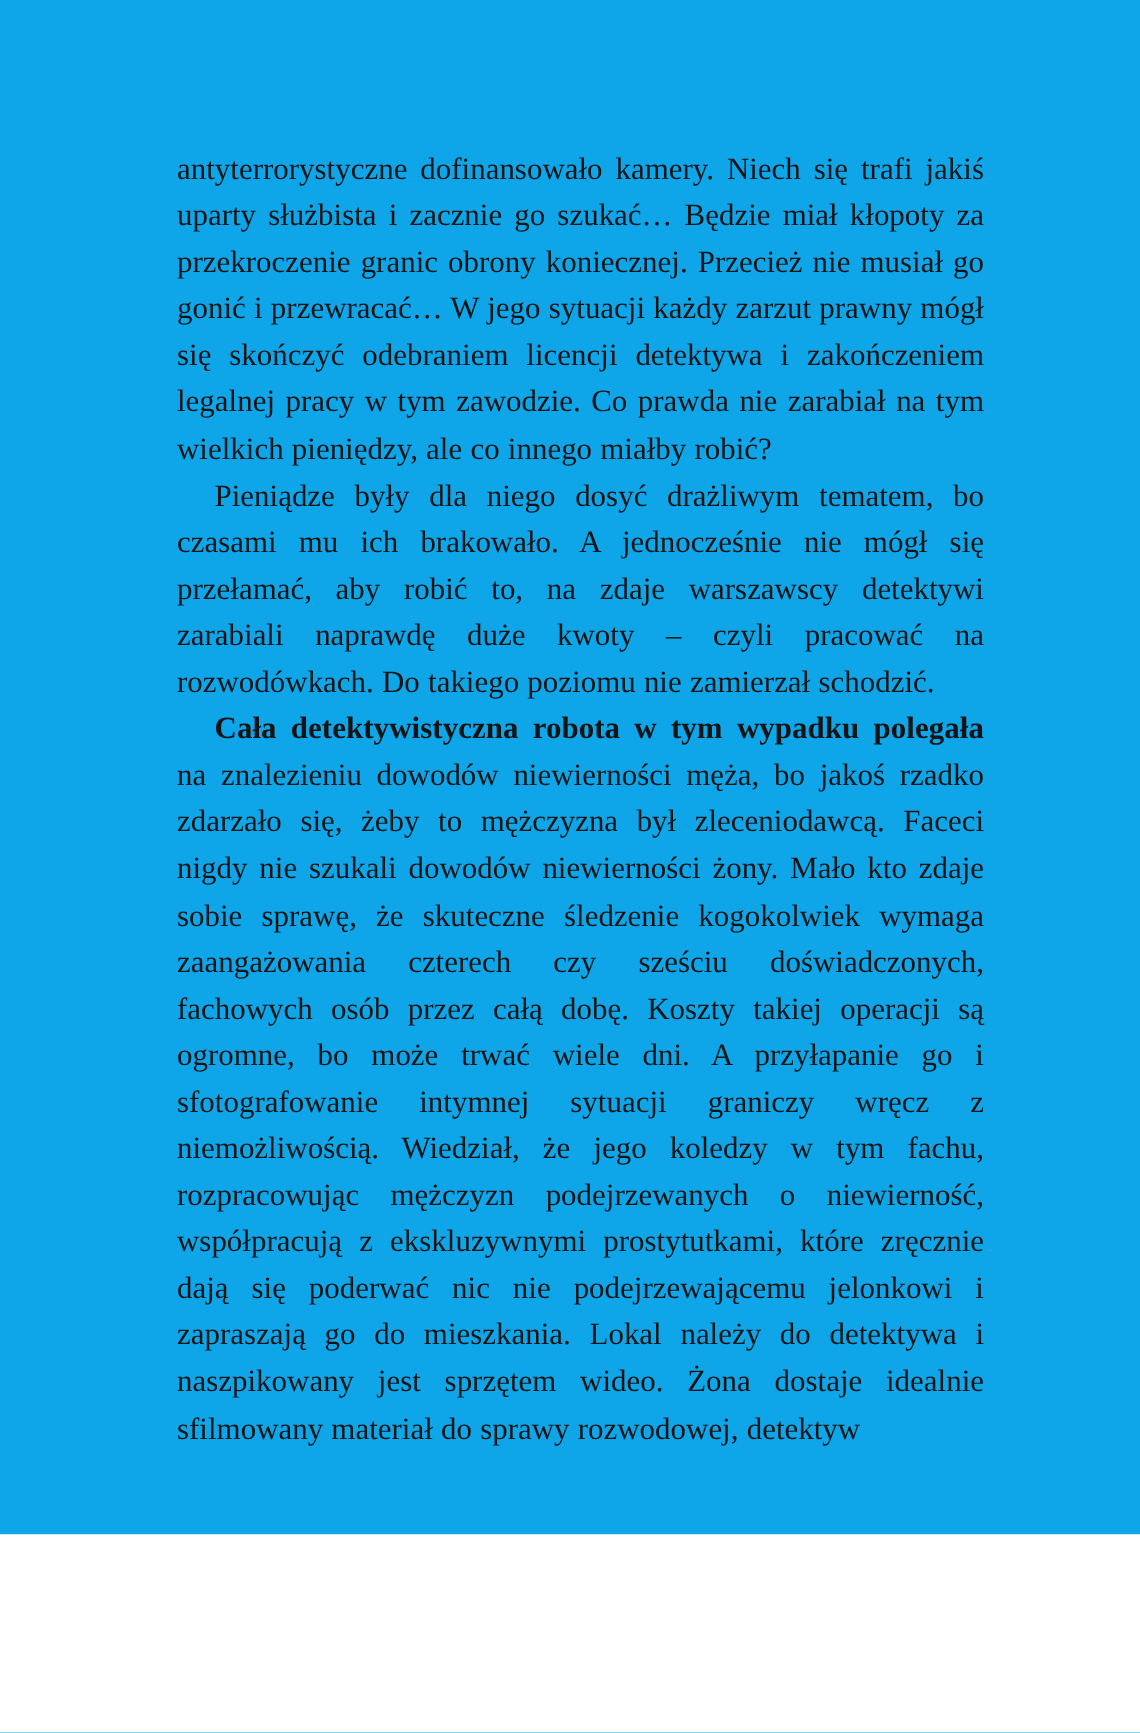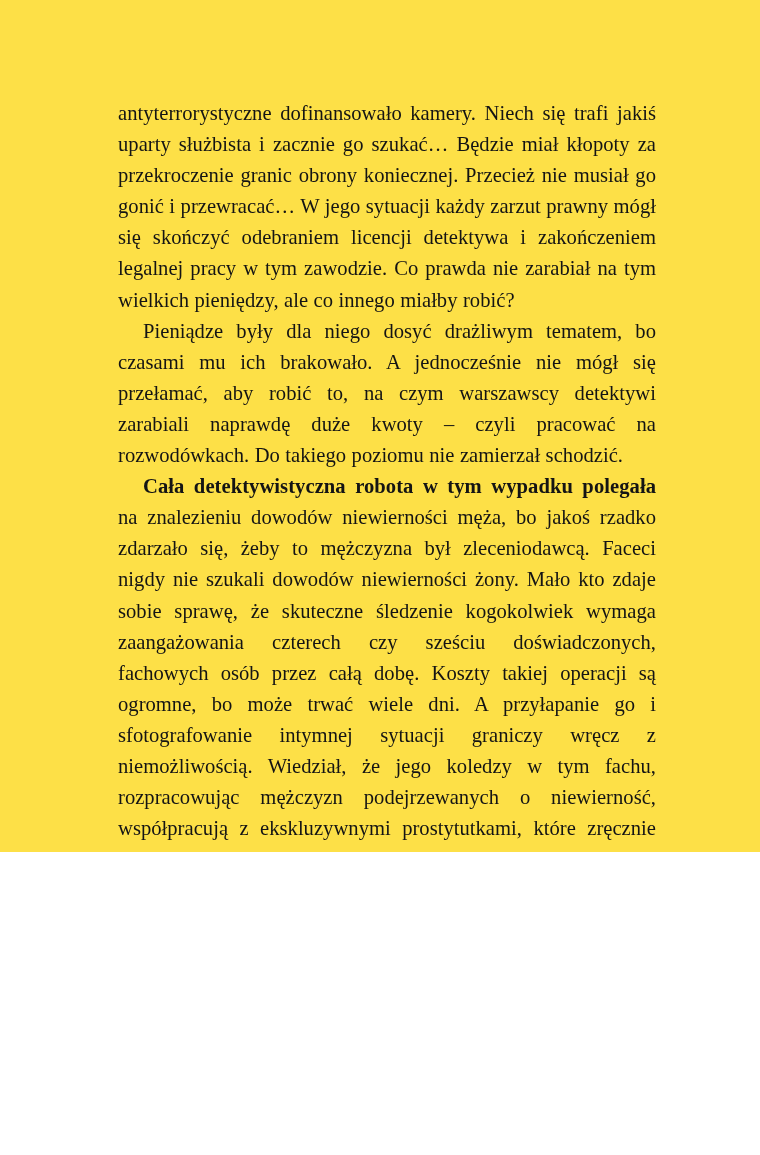--- a/index.html
+++ b/index.html
@@ -9,22 +9,22 @@
     background: #ffffff;
   }
 
   body {
     font-family: "Liberation Serif", "DejaVu Serif", serif;
   }
 
   .page {
     position: relative;
     width: 760px;
-    height: 852px;
-    background: #fde047;
+    height: 1023px;
+    background: #0ea5e9;
     overflow: hidden;
     box-sizing: border-box;
   }
 
   .text-block {
     position: absolute;
     left: 118px;
     top: 98px;
     width: 538px;
   }
@@ -73,21 +73,21 @@
 </style>
 </head>
 <body>
 
 <div class="page">
 
   <div class="text-block">
 
     <p class="para">antyterrorystyczne dofinansowało kamery. Niech się trafi jakiś uparty służbista i zacznie go szukać… Będzie miał kłopoty za przekroczenie granic obrony koniecznej. Przecież nie musiał go gonić i przewracać… W jego sytuacji każdy zarzut prawny mógł się skończyć odebraniem licencji detektywa i zakończeniem legalnej pracy w tym zawodzie. Co prawda nie zarabiał na tym wielkich pieniędzy, ale co innego miałby robić?</p>
 
-    <p class="para indent">Pieniądze były dla niego dosyć drażliwym tematem, bo czasami mu ich brakowało. A jednocześnie nie mógł się przełamać, aby robić to, na czym warszawscy detektywi zarabiali naprawdę duże kwoty – czyli pracować na rozwodówkach. Do takiego poziomu nie zamierzał schodzić.</p>
+    <p class="para indent">Pieniądze były dla niego dosyć drażliwym tematem, bo czasami mu ich brakowało. A jednocześnie nie mógł się przełamać, aby robić to, na zdaje warszawscy detektywi zarabiali naprawdę duże kwoty – czyli pracować na rozwodówkach. Do takiego poziomu nie zamierzał schodzić.</p>
 
     <p class="para indent heavy-first">Cała detektywistyczna robota w tym wypadku polegała na znalezieniu dowodów niewierności męża, bo jakoś rzadko zdarzało się, żeby to mężczyzna był zleceniodawcą. Faceci nigdy nie szukali dowodów niewierności żony. Mało kto zdaje sobie sprawę, że skuteczne śledzenie kogokolwiek wymaga zaangażowania czterech czy sześciu doświadczonych, fachowych osób przez całą dobę. Koszty takiej operacji są ogromne, bo może trwać wiele dni. A przyłapanie go i sfotografowanie intymnej sytuacji graniczy wręcz z niemożliwością. Wiedział, że jego koledzy w tym fachu, rozpracowując mężczyzn podejrzewanych o niewierność, współpracują z ekskluzywnymi prostytutkami, które zręcznie dają się poderwać nic nie podejrzewającemu jelonkowi i zapraszają go do mieszkania. Lokal należy do detektywa i naszpikowany jest sprzętem wideo. Żona dostaje idealnie sfilmowany materiał do sprawy rozwodowej, detektyw</p>
 
   </div>
 
   <div class="page-number">17</div>
 
 </div>
 
 </body></html>

